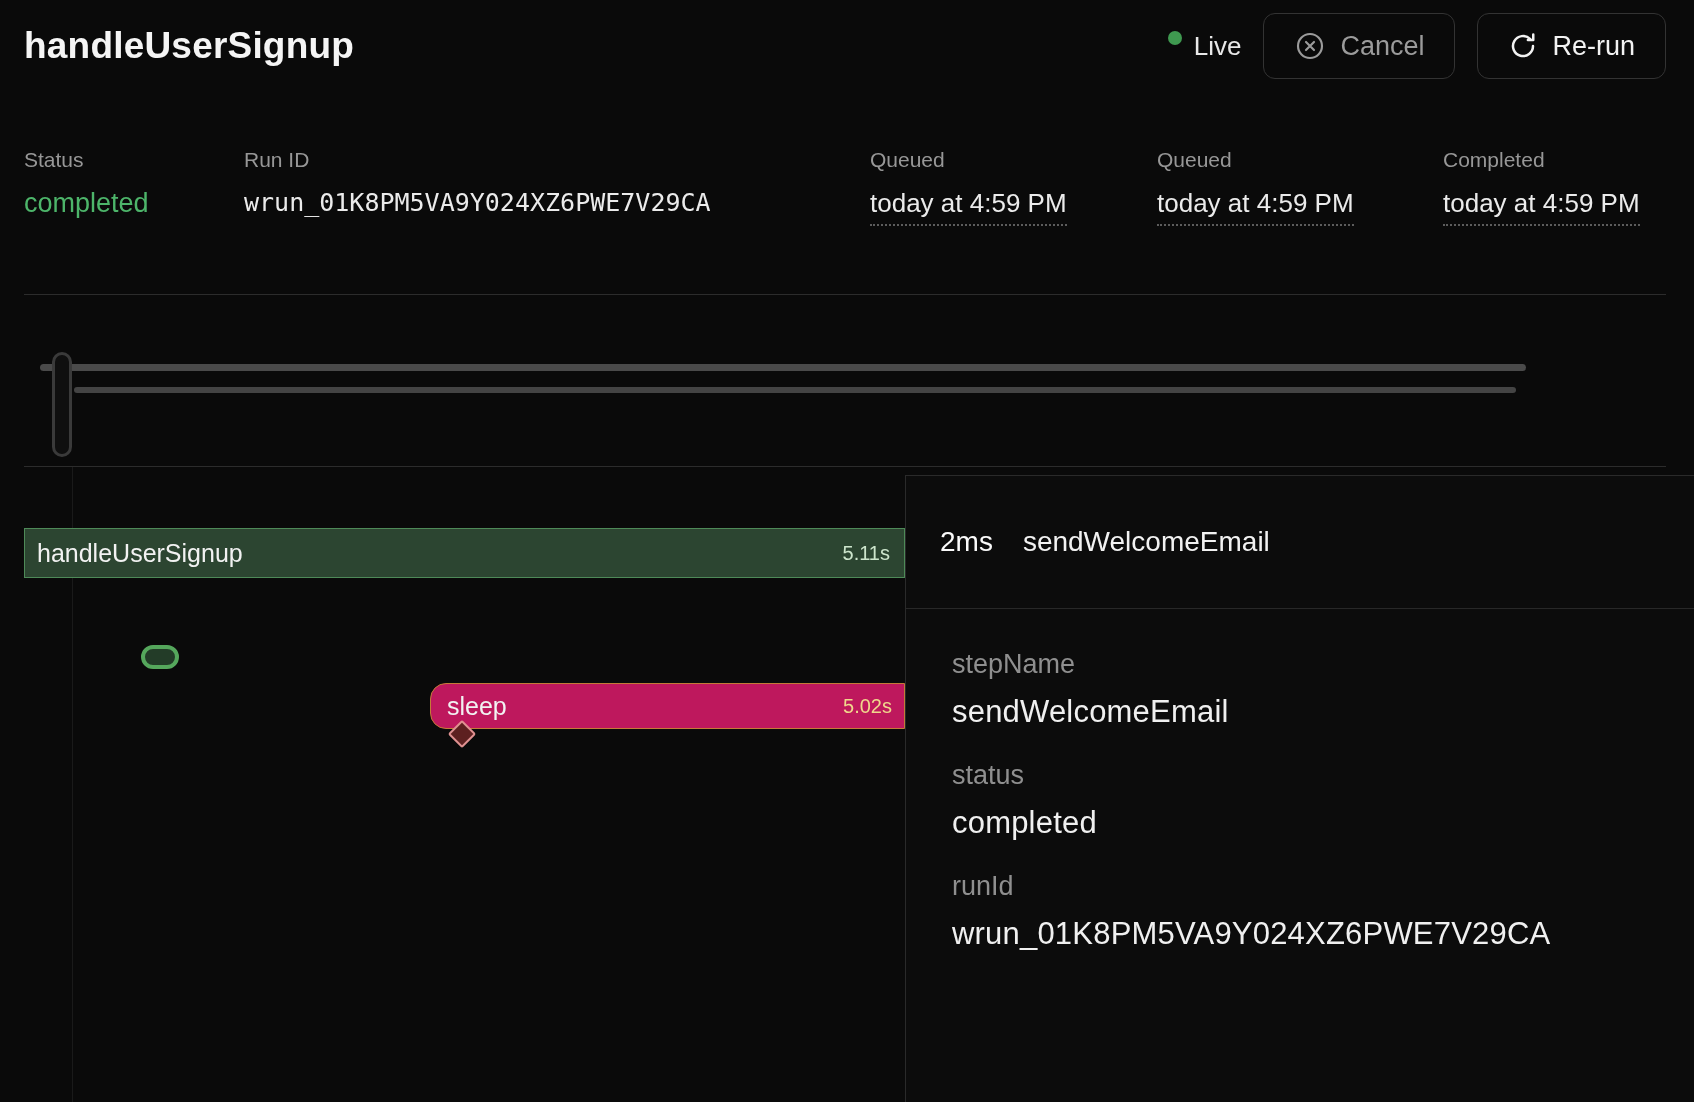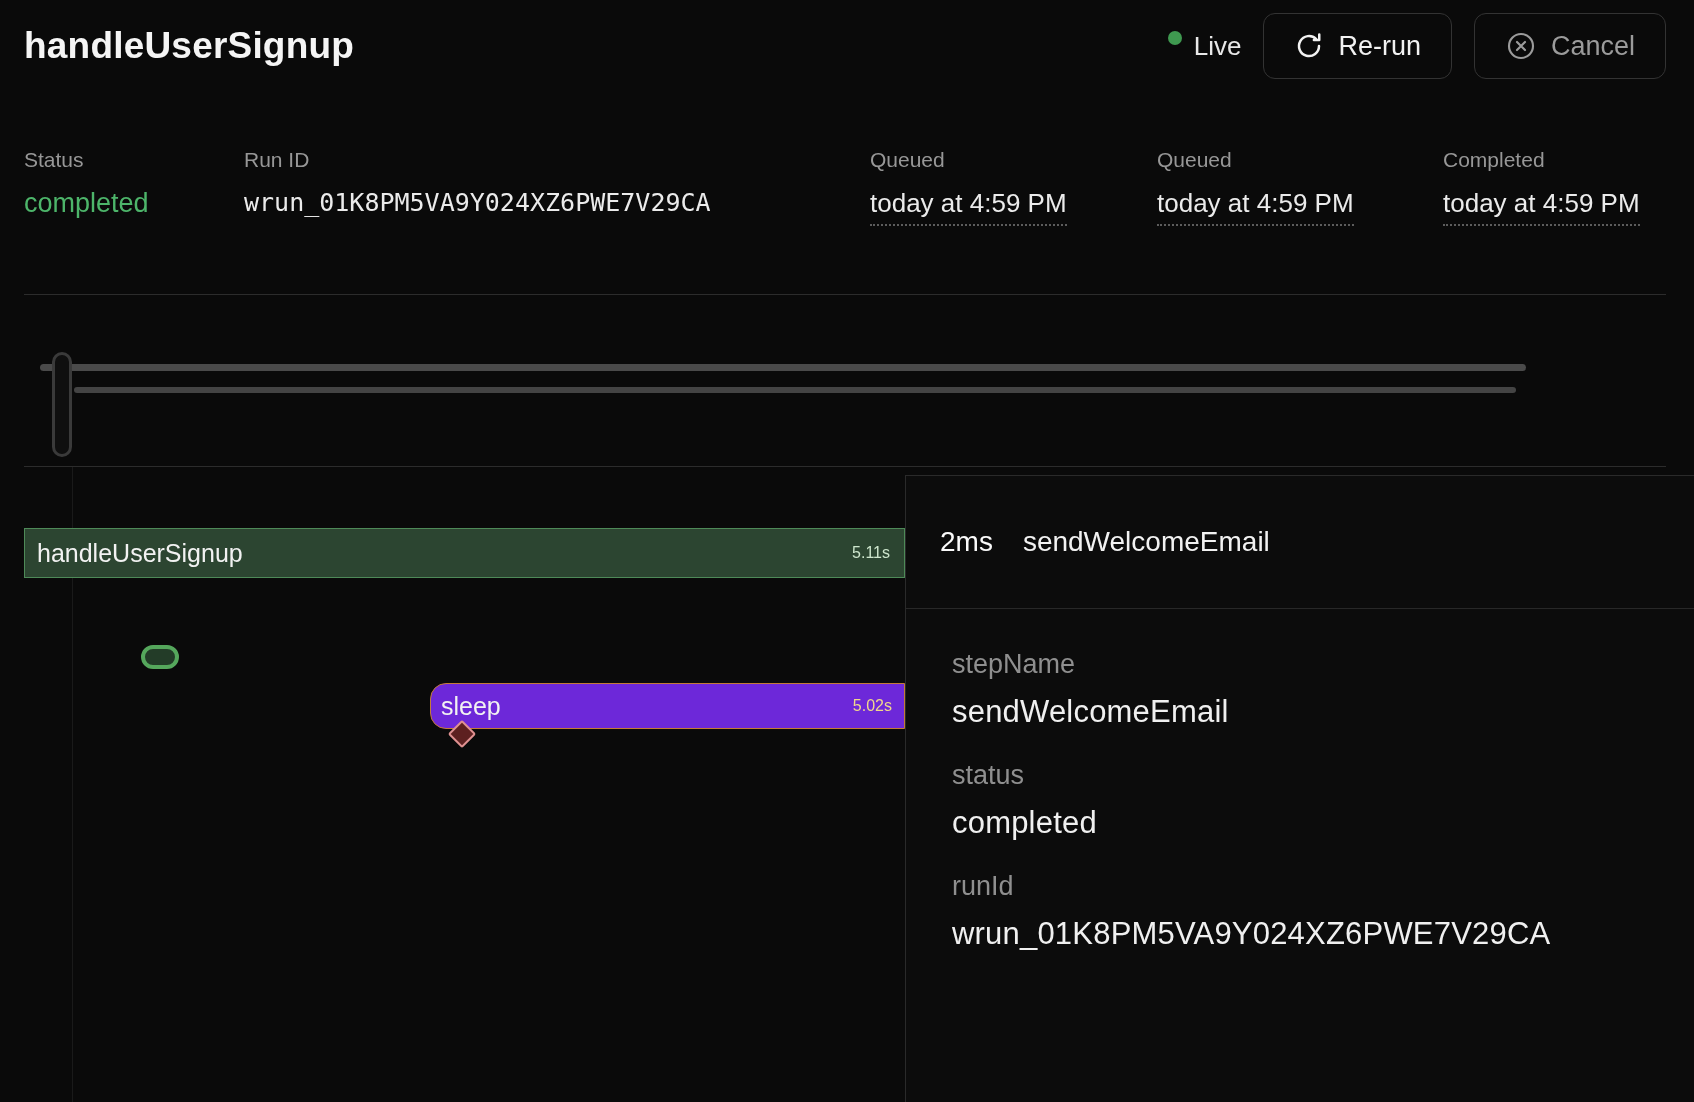--- a/index.html
+++ b/index.html
@@ -38,34 +38,34 @@
   .sl1{left:40px;top:364px;width:1486px;height:7px;}
   .sl2{left:74px;top:387px;width:1442px;height:6px;background:#444;}
   .scrub-handle{
     position:absolute;left:52px;top:352px;width:20px;height:105px;box-sizing:border-box;
     background:#0f0f0f;border:3px solid #3a3a3a;border-radius:10px;cursor:ew-resize;
   }
   
   .gantt-vline{position:absolute;left:72px;top:467px;width:1px;height:635px;background:#1a1a1a;}
   .gbar{position:absolute;box-sizing:border-box;display:flex;align-items:center;font-size:25px;}
   .gbar .gname{color:#f2f2f2;}
-  .gbar .gdur{margin-left:auto;font-size:16px;}
+  .gbar .gdur{margin-left:auto;font-size:20px;}
   .bar-root{
     left:24px;top:528px;width:881px;height:50px;
     background:#2c4531;border:1px solid #4e8a58;padding:0 14px 0 12px;
   }
   .bar-root .gdur{color:#cde5cc;}
   .step-pill{
     position:absolute;left:141px;top:645px;width:38px;height:24px;box-sizing:border-box;
     background:#233c28;border:4px solid #55a75c;border-radius:12px;cursor:pointer;
   }
   .bar-sleep{
     left:430px;top:683px;width:475px;height:46px;
-    background:#6d28d9;border:1px solid #c47b37;border-radius:16px 0 0 16px;
-    padding:0 12px 0 10px;
+    background:#be185d;border:1px solid #c47b37;border-radius:16px 0 0 16px;
+    padding:0 12px 0 16px;
   }
   .bar-sleep .gdur{color:#f0d78c;}
   .diamond{
     position:absolute;left:452px;top:724px;width:16px;height:16px;box-sizing:content-box;
     background:#5d2020;border:2px solid #df9090;transform:rotate(45deg);border-radius:2px;
   }
   
   .panel{
     position:absolute;left:905px;top:475px;width:880px;height:627px;box-sizing:border-box;
     background:#0c0c0c;border:1px solid #2a2a2a;border-bottom:none;
@@ -84,37 +84,37 @@
 
 <div class="page">
 
   <div class="topbar">
     <h1 class="title">handleUserSignup</h1>
     <div class="top-actions">
       <div class="live">
         <span class="dot"></span>
         <span>Live</span>
       </div>
+      <button class="btn muted">
+        <span>
+          <svg width="32" height="32" viewBox="0 0 24 24">
+              <circle cx="12" cy="12" r="9" fill="none" stroke="#9b9b9b" stroke-width="1.6"></circle>
+              <path d="M9 9l6 6M15 9l-6 6" stroke="#9b9b9b" stroke-width="1.6" stroke-linecap="round"></path>
+            </svg>
+        </span>
+        <span>Cancel</span>
+      </button>
       <button class="btn">
         <span>
           <svg width="30" height="30" viewBox="0 0 24 24">
               <path d="M20 12a8 8 0 1 1-2.4-5.7" fill="none" stroke="#f2f2f2" stroke-width="2" stroke-linecap="round"></path>
               <path d="M20.2 2.8v4.3h-4.3" fill="none" stroke="#f2f2f2" stroke-width="2" stroke-linecap="round" stroke-linejoin="round"></path>
             </svg>
         </span>
         <span>Re-run</span>
-      </button>
-      <button class="btn muted">
-        <span>
-          <svg width="32" height="32" viewBox="0 0 24 24">
-              <circle cx="12" cy="12" r="9" fill="none" stroke="#9b9b9b" stroke-width="1.6"></circle>
-              <path d="M9 9l6 6M15 9l-6 6" stroke="#9b9b9b" stroke-width="1.6" stroke-linecap="round"></path>
-            </svg>
-        </span>
-        <span>Cancel</span>
       </button>
     </div>
   </div>
 
   <div class="meta-row">
     <div class="meta-col w0">
       <span class="lbl">Status</span>
       <span class="val green">completed</span>
     </div>
     <div class="meta-col w1">

